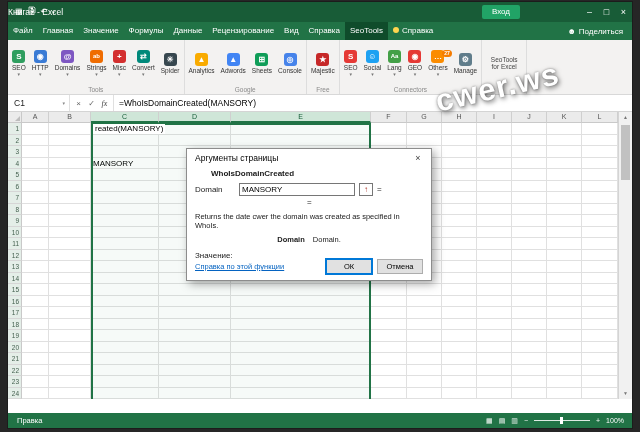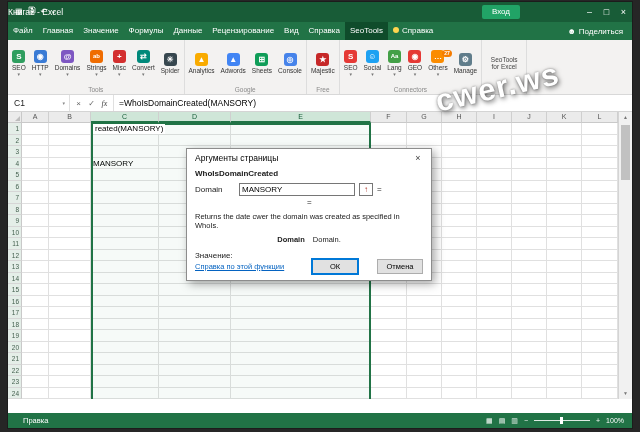--- a/index.html
+++ b/index.html
@@ -70,44 +70,44 @@
 .snav{width:26px;display:flex;align-items:center;justify-content:center;gap:4px;color:#555;font-size:6px;}
 .stab{background:#fff;color:#1e7145;font-weight:bold;padding:0 9px;line-height:12px;border-right:1px solid #c6c6c6;border-left:1px solid #c6c6c6;}
 .addsheet{width:10px;height:10px;border:1px solid #8a8a8a;border-radius:50%;font-size:7px;line-height:8px;text-align:center;color:#555;margin:1.5px 0 0 5px;}
 .hscroll{margin-left:auto;width:214px;display:flex;align-items:center;padding:0 16px 0 0;gap:2px;}
 .harrow{font-size:6px;color:#777;width:10px;text-align:center;}
 .htrack{flex:1;height:9px;background:#f1f1f1;border:1px solid #dcdcdc;position:relative;}
 .hthumb{position:absolute;left:1px;top:1px;bottom:1px;width:90px;background:#c1c1c1;}
 
 
 .statusbar{position:absolute;top:411px;left:0;right:0;height:15px;background:#217346;color:#fff;display:flex;align-items:center;font-size:7.5px;}
-.smode{padding-left:15px;}
+.smode{padding-left:9px;}
 .sright{margin-left:auto;display:flex;align-items:center;gap:6px;padding-right:8px;}
 .vico{font-size:7px;color:rgba(255,255,255,.95);}
 .zoomtrack{width:56px;height:1px;background:rgba(255,255,255,.85);position:relative;}
 .zoomthumb{position:absolute;left:26px;top:-3px;width:3px;height:7px;background:#fff;}
 .zlabel{font-size:7px;}
 
 
 .dialog{position:absolute;left:178px;top:146px;width:246px;height:133px;background:#fff;border:1px solid #8c8c8c;box-shadow:3px 3px 9px rgba(0,0,0,.35);z-index:50;font-size:8px;color:#1a1a1a;}
 .dtitle{height:18px;display:flex;align-items:center;padding-left:8px;font-size:8.5px;color:#000;}
 .dclose{margin-left:auto;width:26px;text-align:center;font-size:9px;color:#444;line-height:18px;}
-.dfunc{padding:2px 8px 0;font-weight:bold;}
+.dfunc{padding:2px 24px 0;font-weight:bold;}
 .dfield{display:flex;align-items:center;padding:5px 8px 0;gap:4px;}
 .dfield label{width:40px;}
 .dinput{width:116px;height:13px;border:1px solid #767676;font-size:8px;padding:0 2px;font-family:"Liberation Sans",sans-serif;}
 .drange{width:14px;height:13px;border:1px solid #767676;background:#fff;color:#b03a2e;font-size:8px;line-height:11px;text-align:center;}
 .deq2{padding-left:120px;margin-top:2px;}
 .ddesc{padding:5px 8px 0;font-size:7.5px;line-height:1.25;}
 .dparam{text-align:center;margin-top:4px;font-size:7.5px;}
 .dparam b{margin-right:6px;}
 .dvalue{padding:7px 8px 0;}
 .dfooter{position:absolute;left:8px;right:8px;bottom:6px;display:flex;align-items:center;}
 .dlink{color:#0563c1;text-decoration:underline;font-size:7.5px;}
-.dbtns{margin-left:auto;display:flex;gap:19px;}
+.dbtns{margin-left:auto;display:flex;gap:5px;}
 .dbtn{width:46px;height:15px;background:#e1e1e1;border:1px solid #adadad;font-size:7.5px;text-align:center;line-height:13px;color:#000;}
 .dbtn.primary{border:1px solid #0078d7;box-shadow:0 0 0 1px #0078d7;}
 
 
 .watermark{position:absolute;left:428px;top:82px;font-size:31px;font-weight:bold;color:#fff;transform:rotate(-13deg);transform-origin:left center;text-shadow:1px 2px 5px rgba(0,0,0,.6),0 0 2px rgba(0,0,0,.4);letter-spacing:1px;z-index:60;pointer-events:none;}
 </style>
 </head>
 <body>
 
 <div class="window">

